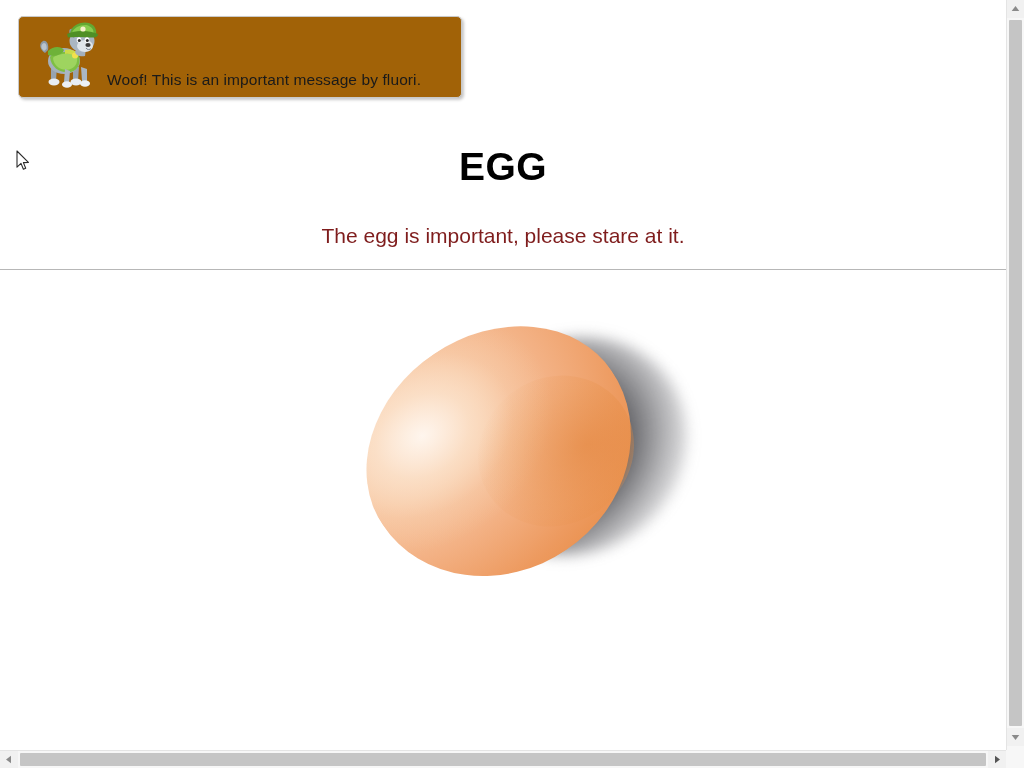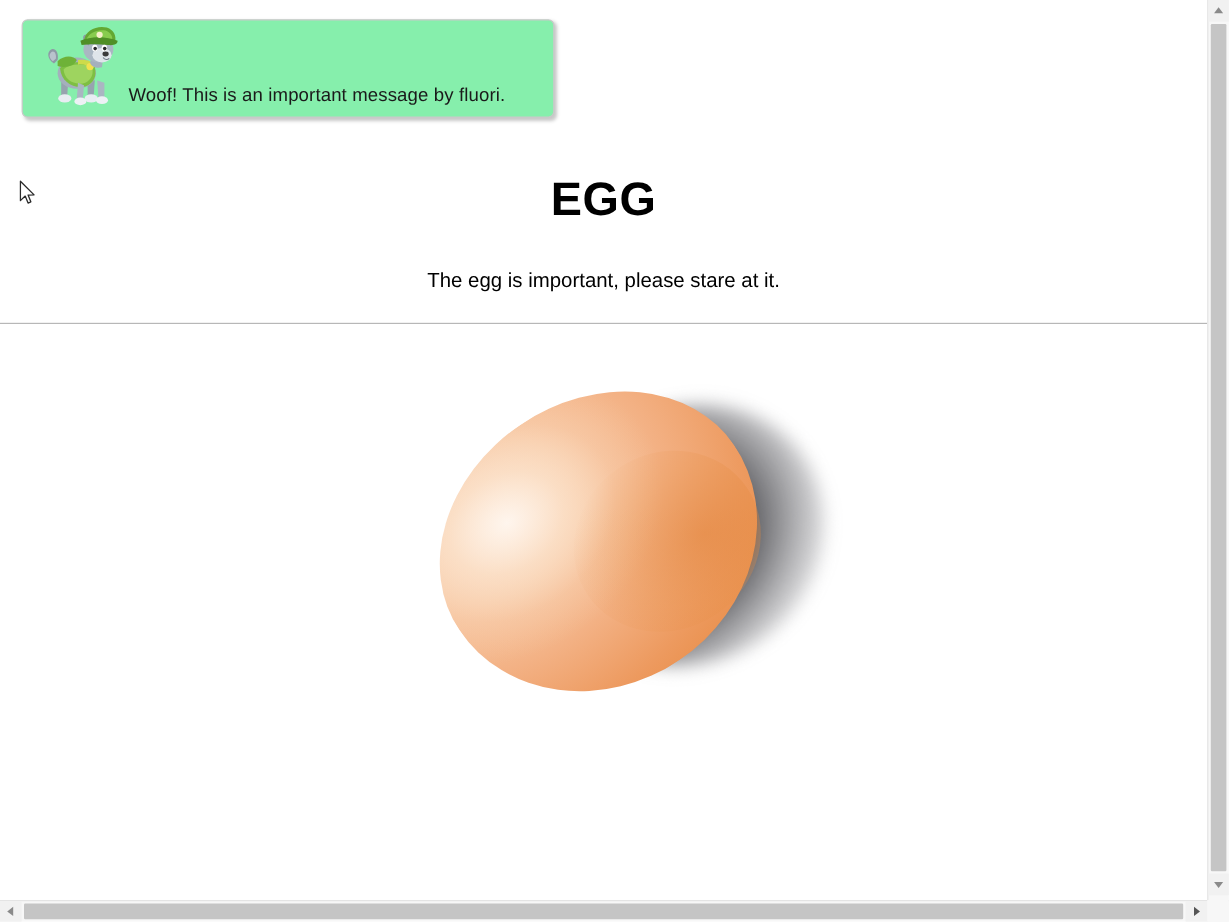--- a/index.html
+++ b/index.html
@@ -20,21 +20,21 @@
     height: 746px;   
     background: #ffffff;
     overflow: hidden;
   }
 
   
   #message-box {
     position: absolute;
     left: 18px; top: 16px;
     width: 444px; height: 82px;
-    background: #86efac;
+    background: #a16207;
     border: 1px solid #c9c9c9;
     border-radius: 5px;
     box-shadow: 2px 2px 3px rgba(0,0,0,0.22);
   }
   #message-avatar {
     position: absolute;
     left: 18px; top: 2px;
     width: 62px; height: 70px;
   }
   #message-text {
@@ -61,23 +61,23 @@
     font-weight: bold;
     color: #000000;
     letter-spacing: 0.5px;
     margin: 0;
   }
   #page-subtitle {
     position: absolute;
     left: 0; top: 224px;
     width: 1006px;
     text-align: center;
-    font-size: 17px;
+    font-size: 21px;
     font-weight: normal;
-    color: #000000;
+    color: #7f1d1d;
     margin: 0;
   }
 
   
   #divider {
     position: absolute;
     left: 0; top: 269px;
     width: 1006px;
     height: 1px;
     border: 0;

